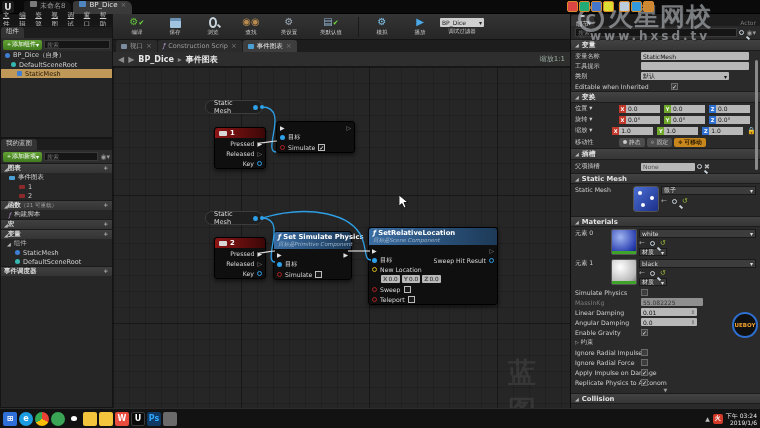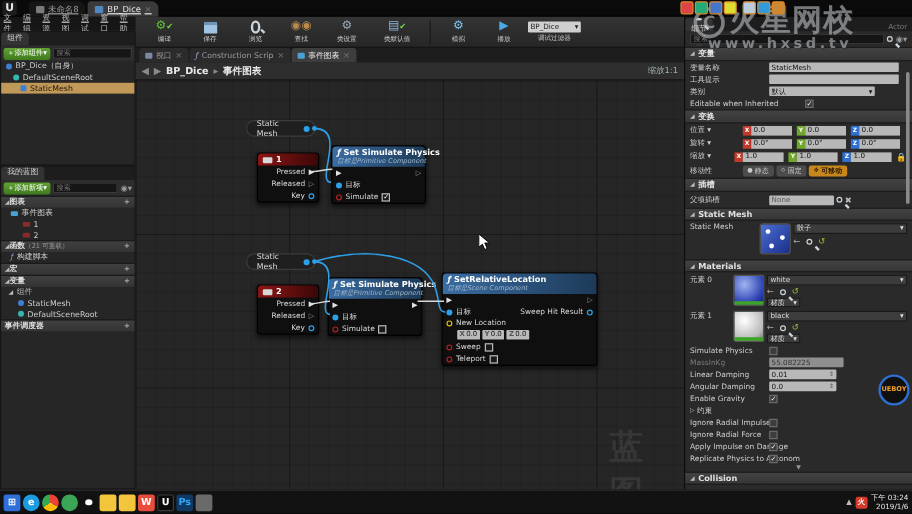--- a/index.html
+++ b/index.html
@@ -3,21 +3,21 @@
 <meta charset="utf-8">
 <style>
   html,body{margin:0;padding:0;background:#000;}
   *{box-sizing:border-box;font-family:"DejaVu Sans",sans-serif;}
   #screen{position:relative;width:760px;height:428px;background:#1b1b1b;overflow:hidden;color:#cfcfcf;}
   .abs{position:absolute;}
   .flex{display:flex;align-items:center;}
   
   #titlebar{left:0;top:0;width:760px;height:14px;background:#0a0a0a;border-bottom:1px solid #000;}
   .ue-logo{left:2px;top:1px;width:12px;height:12px;background:#1c1c1c;color:#e8e8e8;font-size:9px;font-weight:bold;text-align:center;line-height:12px;border-radius:2px;}
-  .ttab{height:13px;font-size:7px;color:#9a9a9a;padding:0 6px;background:#161616;border-radius:3px 6px 0 0;display:flex;align-items:center;gap:3px;text-decoration:underline;}
+  .ttab{height:13px;font-size:7px;color:#9a9a9a;padding:0 6px;background:#161616;border-radius:3px 6px 0 0;display:flex;align-items:flex-start;gap:3px;}
   .ttab.active{background:#3a3a3a;color:#e6e6e6;}
   .ttab .ticon{width:7px;height:6px;background:#7a7a7a;border-radius:1px;}
   .ttab.active .ticon{background:#4f86c0;}
   .tclose{color:#777;font-size:7px;}
   .ovl-ic{width:11px;height:11px;border:1px solid #d98a2b;border-radius:2px;display:inline-block;margin-left:1px;}
   
   #watermark{left:578px;top:0px;width:182px;height:46px;z-index:60;pointer-events:none;opacity:.62;}
   #wm-logo{left:0px;top:6px;width:26px;height:26px;border:3px solid #b9bdc2;border-radius:50%;color:#b9bdc2;font-size:14px;font-weight:bold;text-align:center;line-height:20px;}
   #wm-brand{left:30px;top:0px;font-size:25px;font-weight:bold;color:#b9bdc2;letter-spacing:1px;text-shadow:1px 1px 0 #2a2a2a;white-space:nowrap;}
   #wm-url{left:12px;top:29px;font-size:12px;font-weight:bold;color:#b9bdc2;letter-spacing:3px;text-shadow:1px 1px 0 #2a2a2a;white-space:nowrap;}
@@ -342,24 +342,20 @@
           <span>Released</span>
           <span class="pin-exec hollow">▷</span>
         </div>
       <div class="nrow" style="justify-content:flex-end;">
           <span>Key</span>
           <span class="pobj hollow"></span>
         </div>
     </div>
 
     <div class="node" style="left:163px;top:54px;width:79px;">
-      <div class="nhead-fn">
-        <div class="ntitle"><span style="font-style:italic;">ƒ</span> <span>Set Simulate Physics</span></div>
-        <div class="nsub">目标是Primitive Component</div>
-      </div>
       <div class="nrow" style="justify-content:space-between;">
         <span class="pin-exec">▶</span>
         <span class="pin-exec hollow">▷</span>
       </div>
       <div class="nrow">
           <span class="pobj"></span>
           <span>目标</span>
         </div>
       <div class="nrow">
           <span class="pbool"></span>

